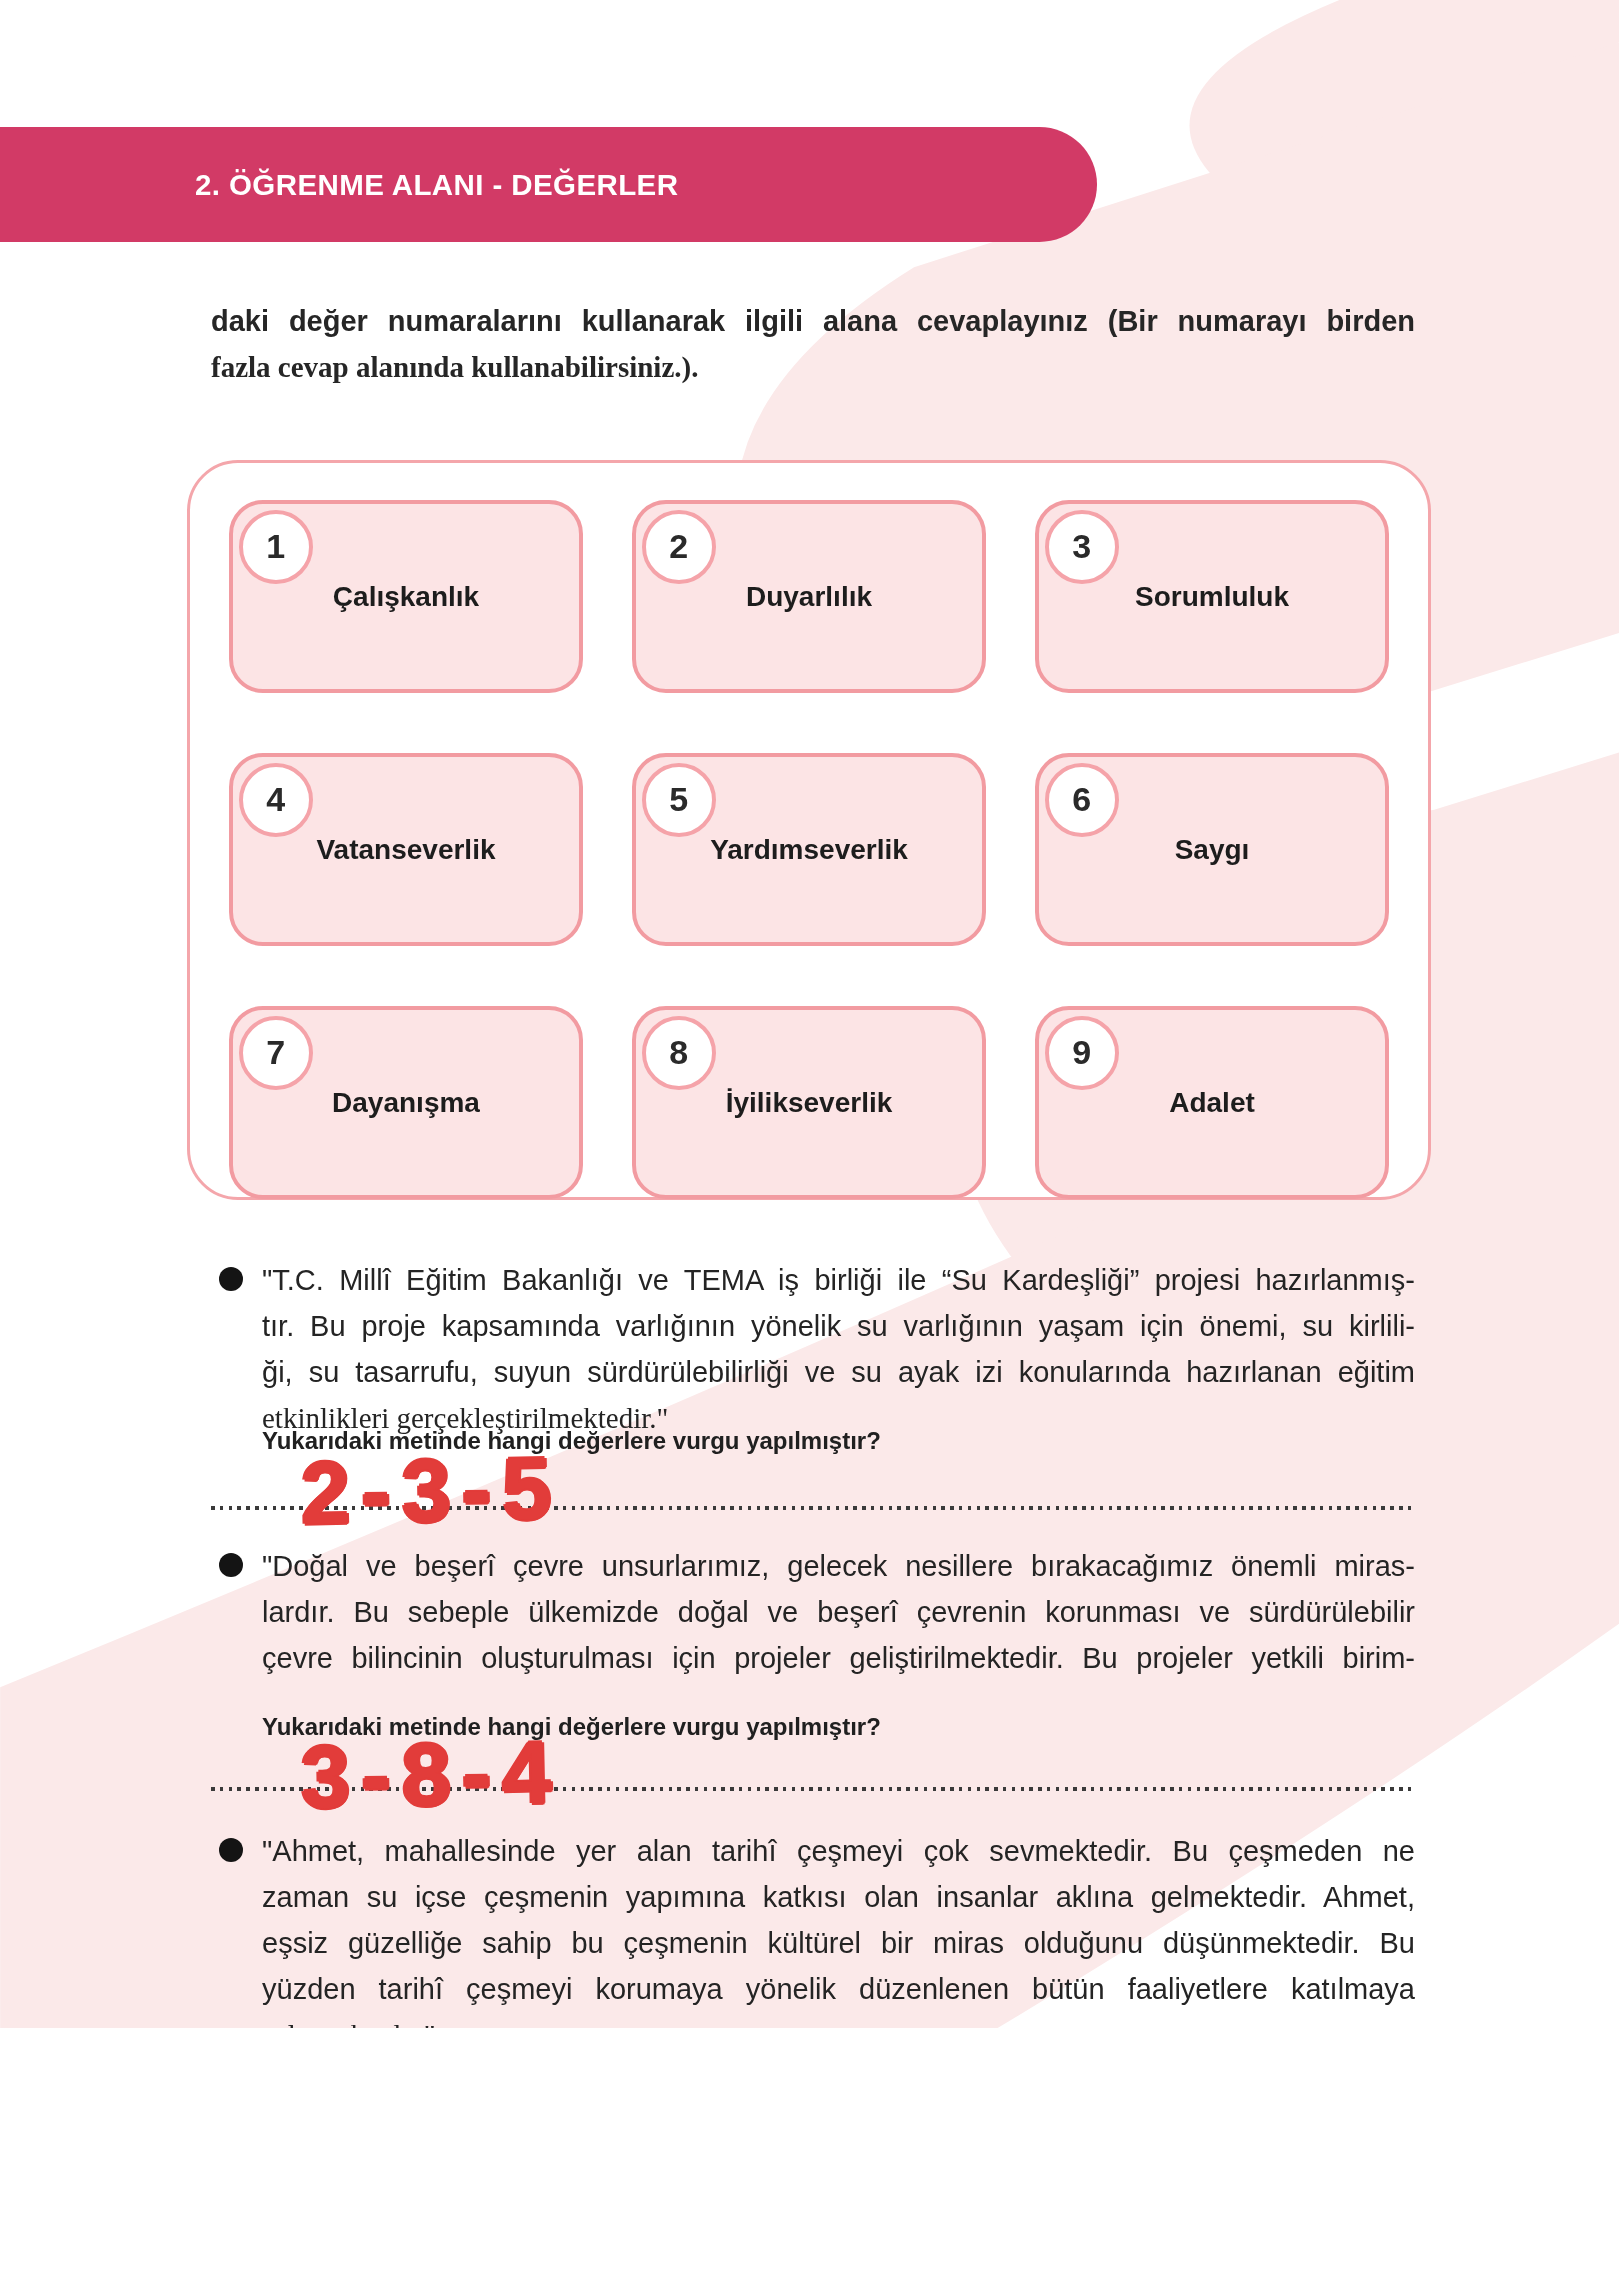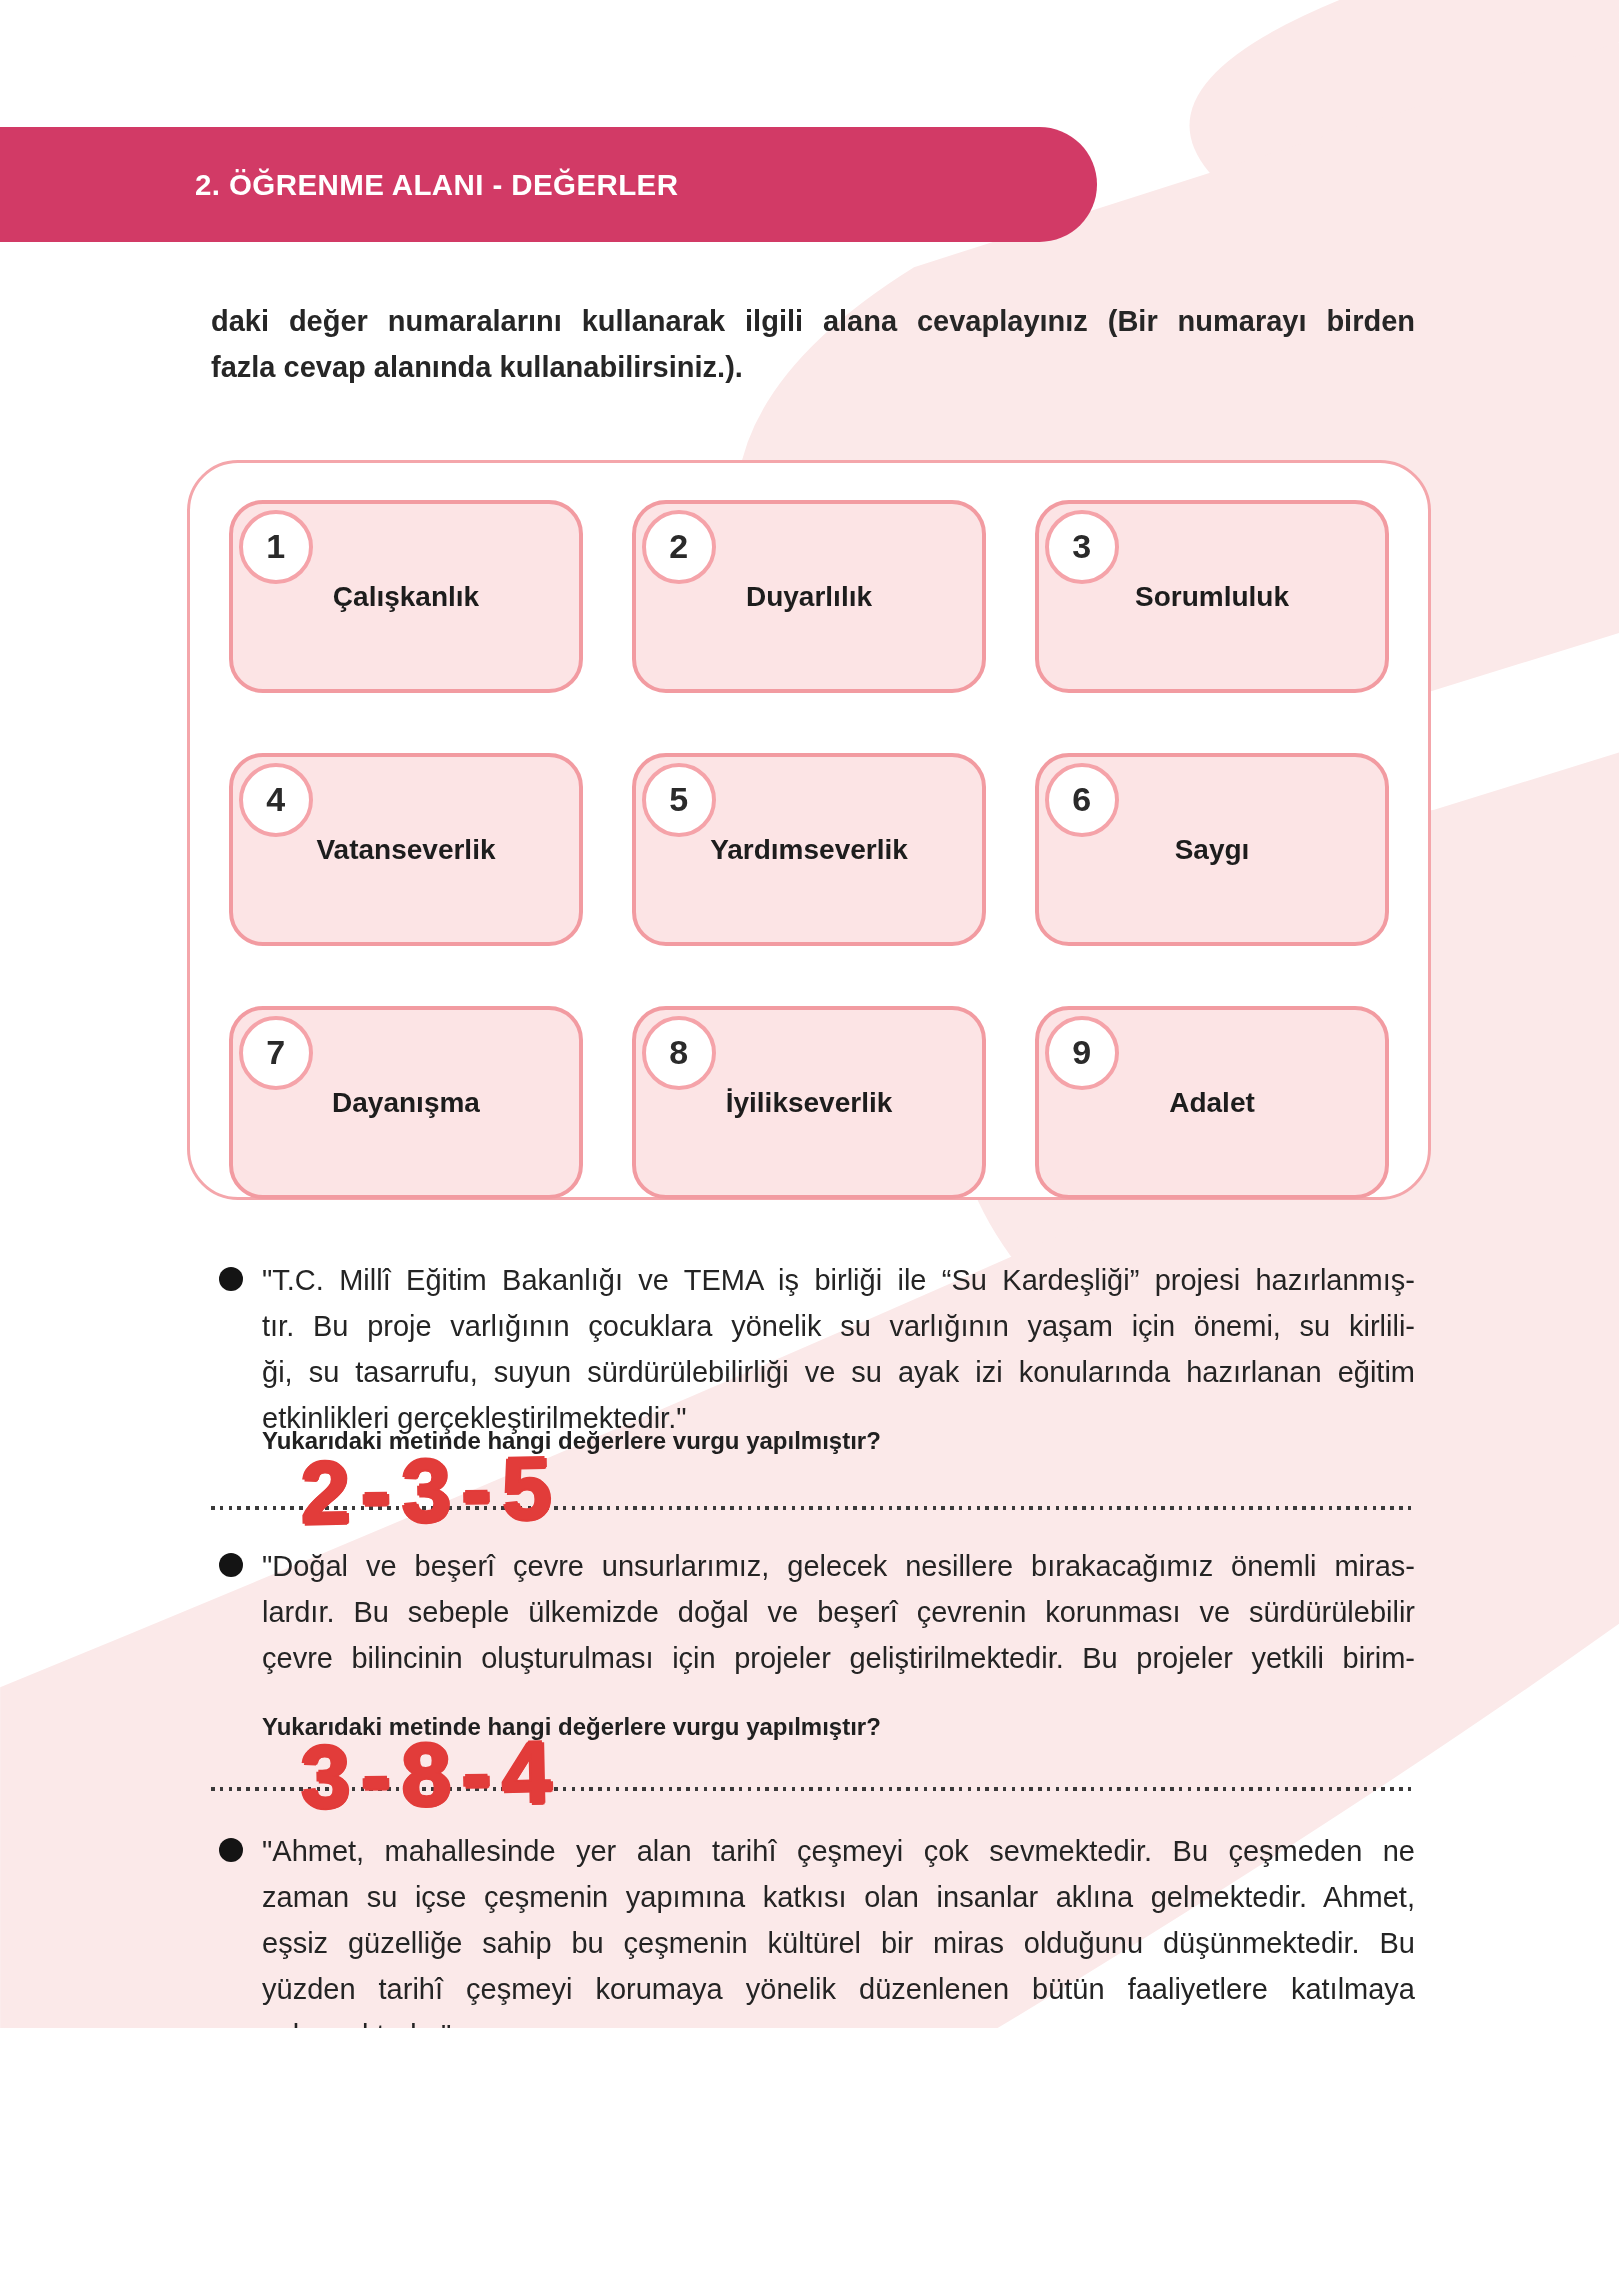--- a/index.html
+++ b/index.html
@@ -18,21 +18,21 @@
     position:absolute;left:0;top:127px;width:1097px;height:115px;
     background:#d23a66;border-radius:0 58px 58px 0;
     display:flex;align-items:center;
   }
   .banner-title{
     margin-left:195px;color:#ffffff;font-size:29.5px;font-weight:bold;letter-spacing:0.4px;
   }
   
   .intro{position:absolute;left:211px;top:298px;width:1204px;font-weight:bold;font-size:29px;line-height:46px;color:#262626;}
   .jline{text-align:justify;text-align-last:justify;}
-  .jline.last{text-align-last:left;}
+  .jline.last{text-align-last:left;font-family:Liberation Serif, serif;}
   
   .values-box{
     position:absolute;left:187px;top:460px;width:1244px;height:740px;
     background:#ffffff;border:3.5px solid #f4a6ab;border-radius:51px;
     box-sizing:border-box;
     display:grid;grid-template-columns:repeat(3,354px);grid-template-rows:repeat(3,193px);
     column-gap:49px;row-gap:60px;
     padding:37px 0 0 39px;
   }
   .value-card{
@@ -134,21 +134,21 @@
     </div>
     <div class="value-card">
       <div class="num-circle">9</div>
       <div class="value-label">Adalet</div>
     </div>
   </div>
 
   <div class="bullet-dot" style="top:1267px;"></div>
   <div class="para" style="top:1257px;">
     <div class="jline">"T.C. Millî Eğitim Bakanlığı ve TEMA iş birliği ile “Su Kardeşliği” projesi hazırlanmış-</div>
-    <div class="jline">tır. Bu proje varlığının çocuklara yönelik su varlığının yaşam için önemi, su kirlili-</div>
+    <div class="jline">tır. Bu proje kapsamında varlığının yönelik su varlığının yaşam için önemi, su kirlili-</div>
     <div class="jline">ği, su tasarrufu, suyun sürdürülebilirliği ve su ayak izi konularında hazırlanan eğitim</div>
     <div class="jline last">etkinlikleri gerçekleştirilmektedir."</div>
   </div>
   <div class="prompt" style="top:1427px;">Yukarıdaki metinde hangi değerlere vurgu yapılmıştır?</div>
   <div class="dotted" style="top:1506px;"></div>
   <div class="answer" style="left:301px;top:1440px;">2-3-5</div>
 
   <div class="bullet-dot" style="top:1553px;"></div>
   <div class="para" style="top:1543px;">
     <div class="jline">"Doğal ve beşerî çevre unsurlarımız, gelecek nesillere bırakacağımız önemli miras-</div>

